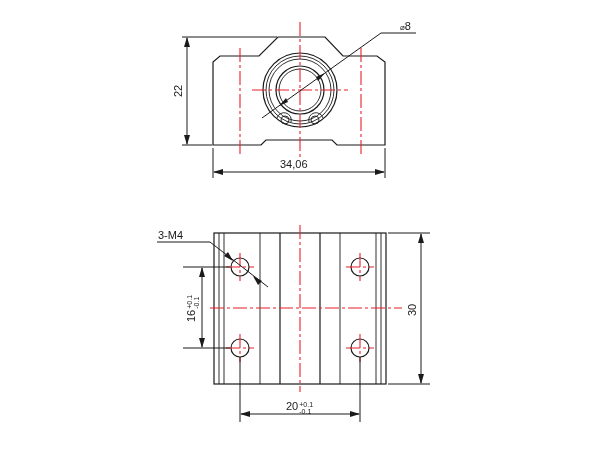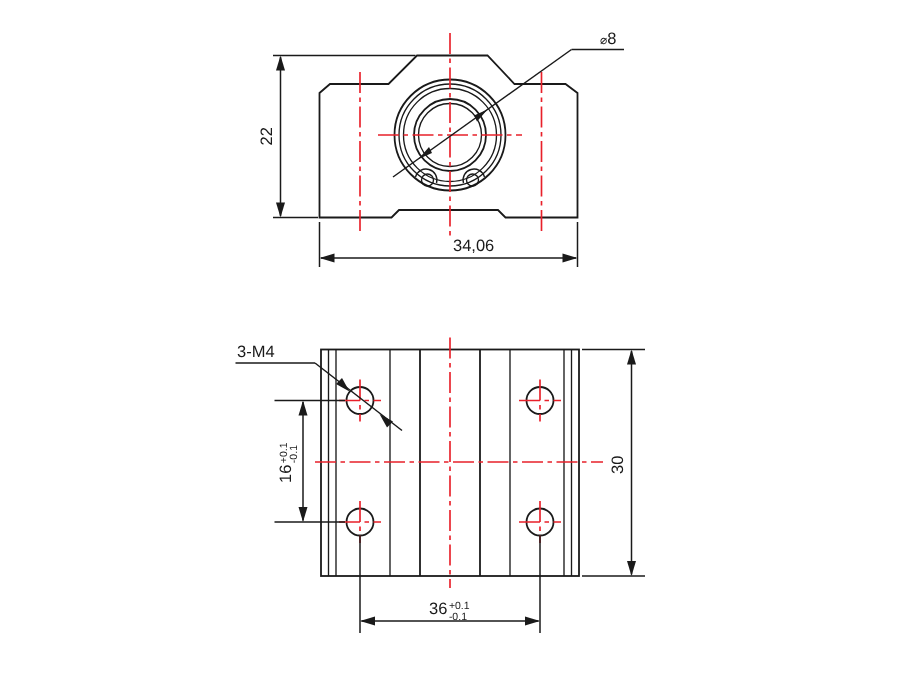--- a/index.html
+++ b/index.html
@@ -112,37 +112,37 @@
 </svg>
 
 <div class="lbl" style="left:400px; top:21px; font-size:11px;">
   <span style="font-size:8px;">⌀</span><span>8</span>
 </div>
 
 <div class="lbl rot" style="left:173px; top:97px;">
   <span>22</span>
 </div>
 
-<div class="lbl" style="left:302px; top:159px;text-align:center;">
+<div class="lbl" style="left:280px; top:159px;text-align:center;">
   <span>34,06</span>
 </div>
 
 <div class="lbl" style="left:158px; top:230px;">
   <span>3-M4</span>
 </div>
 
 <div class="lbl rot" style="left:186px; top:322px;">
   <span>16</span><span class="tol">
       <span>+0.1</span>
       <span>-0.1</span>
     </span>
 </div>
 
 <div class="lbl" style="left:286px; top:401px;">
-  <span>36</span><span class="tol">
+  <span>20</span><span class="tol">
       <span>+0.1</span>
       <span>-0.1</span>
     </span>
 </div>
 
 <div class="lbl rot" style="left:407px; top:316px;">
   <span>30</span>
 </div>
 
 </body></html>

